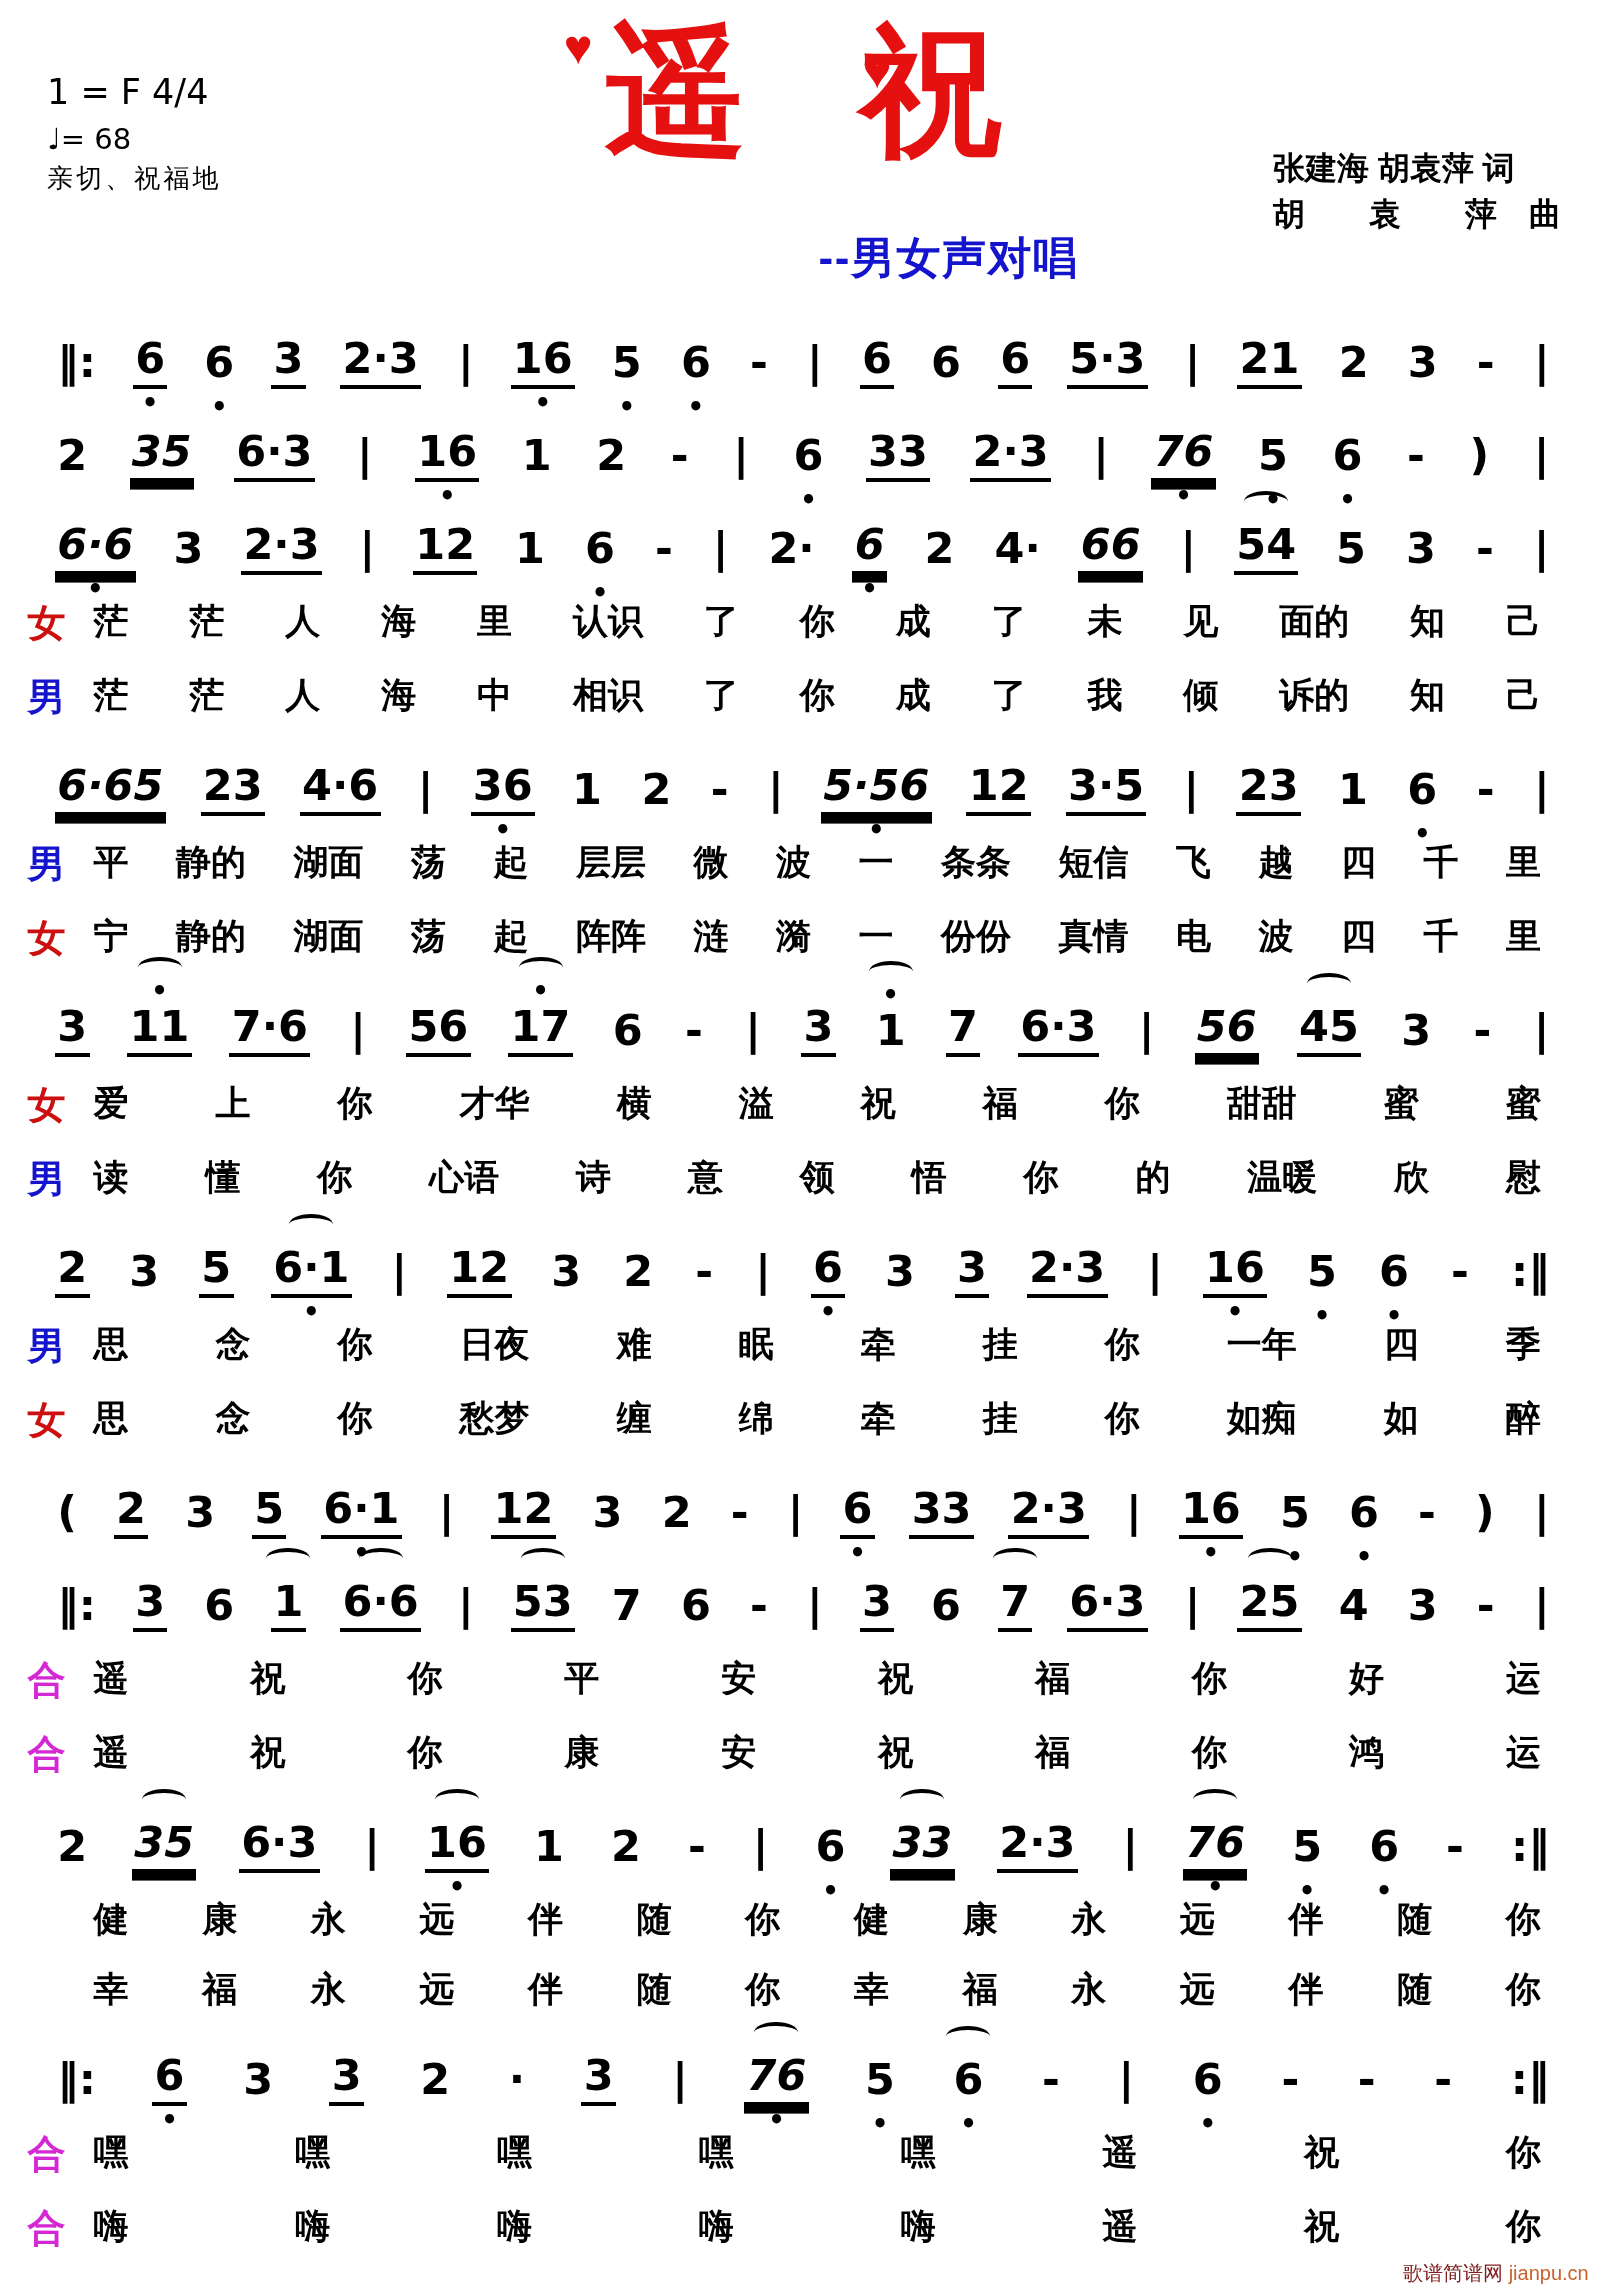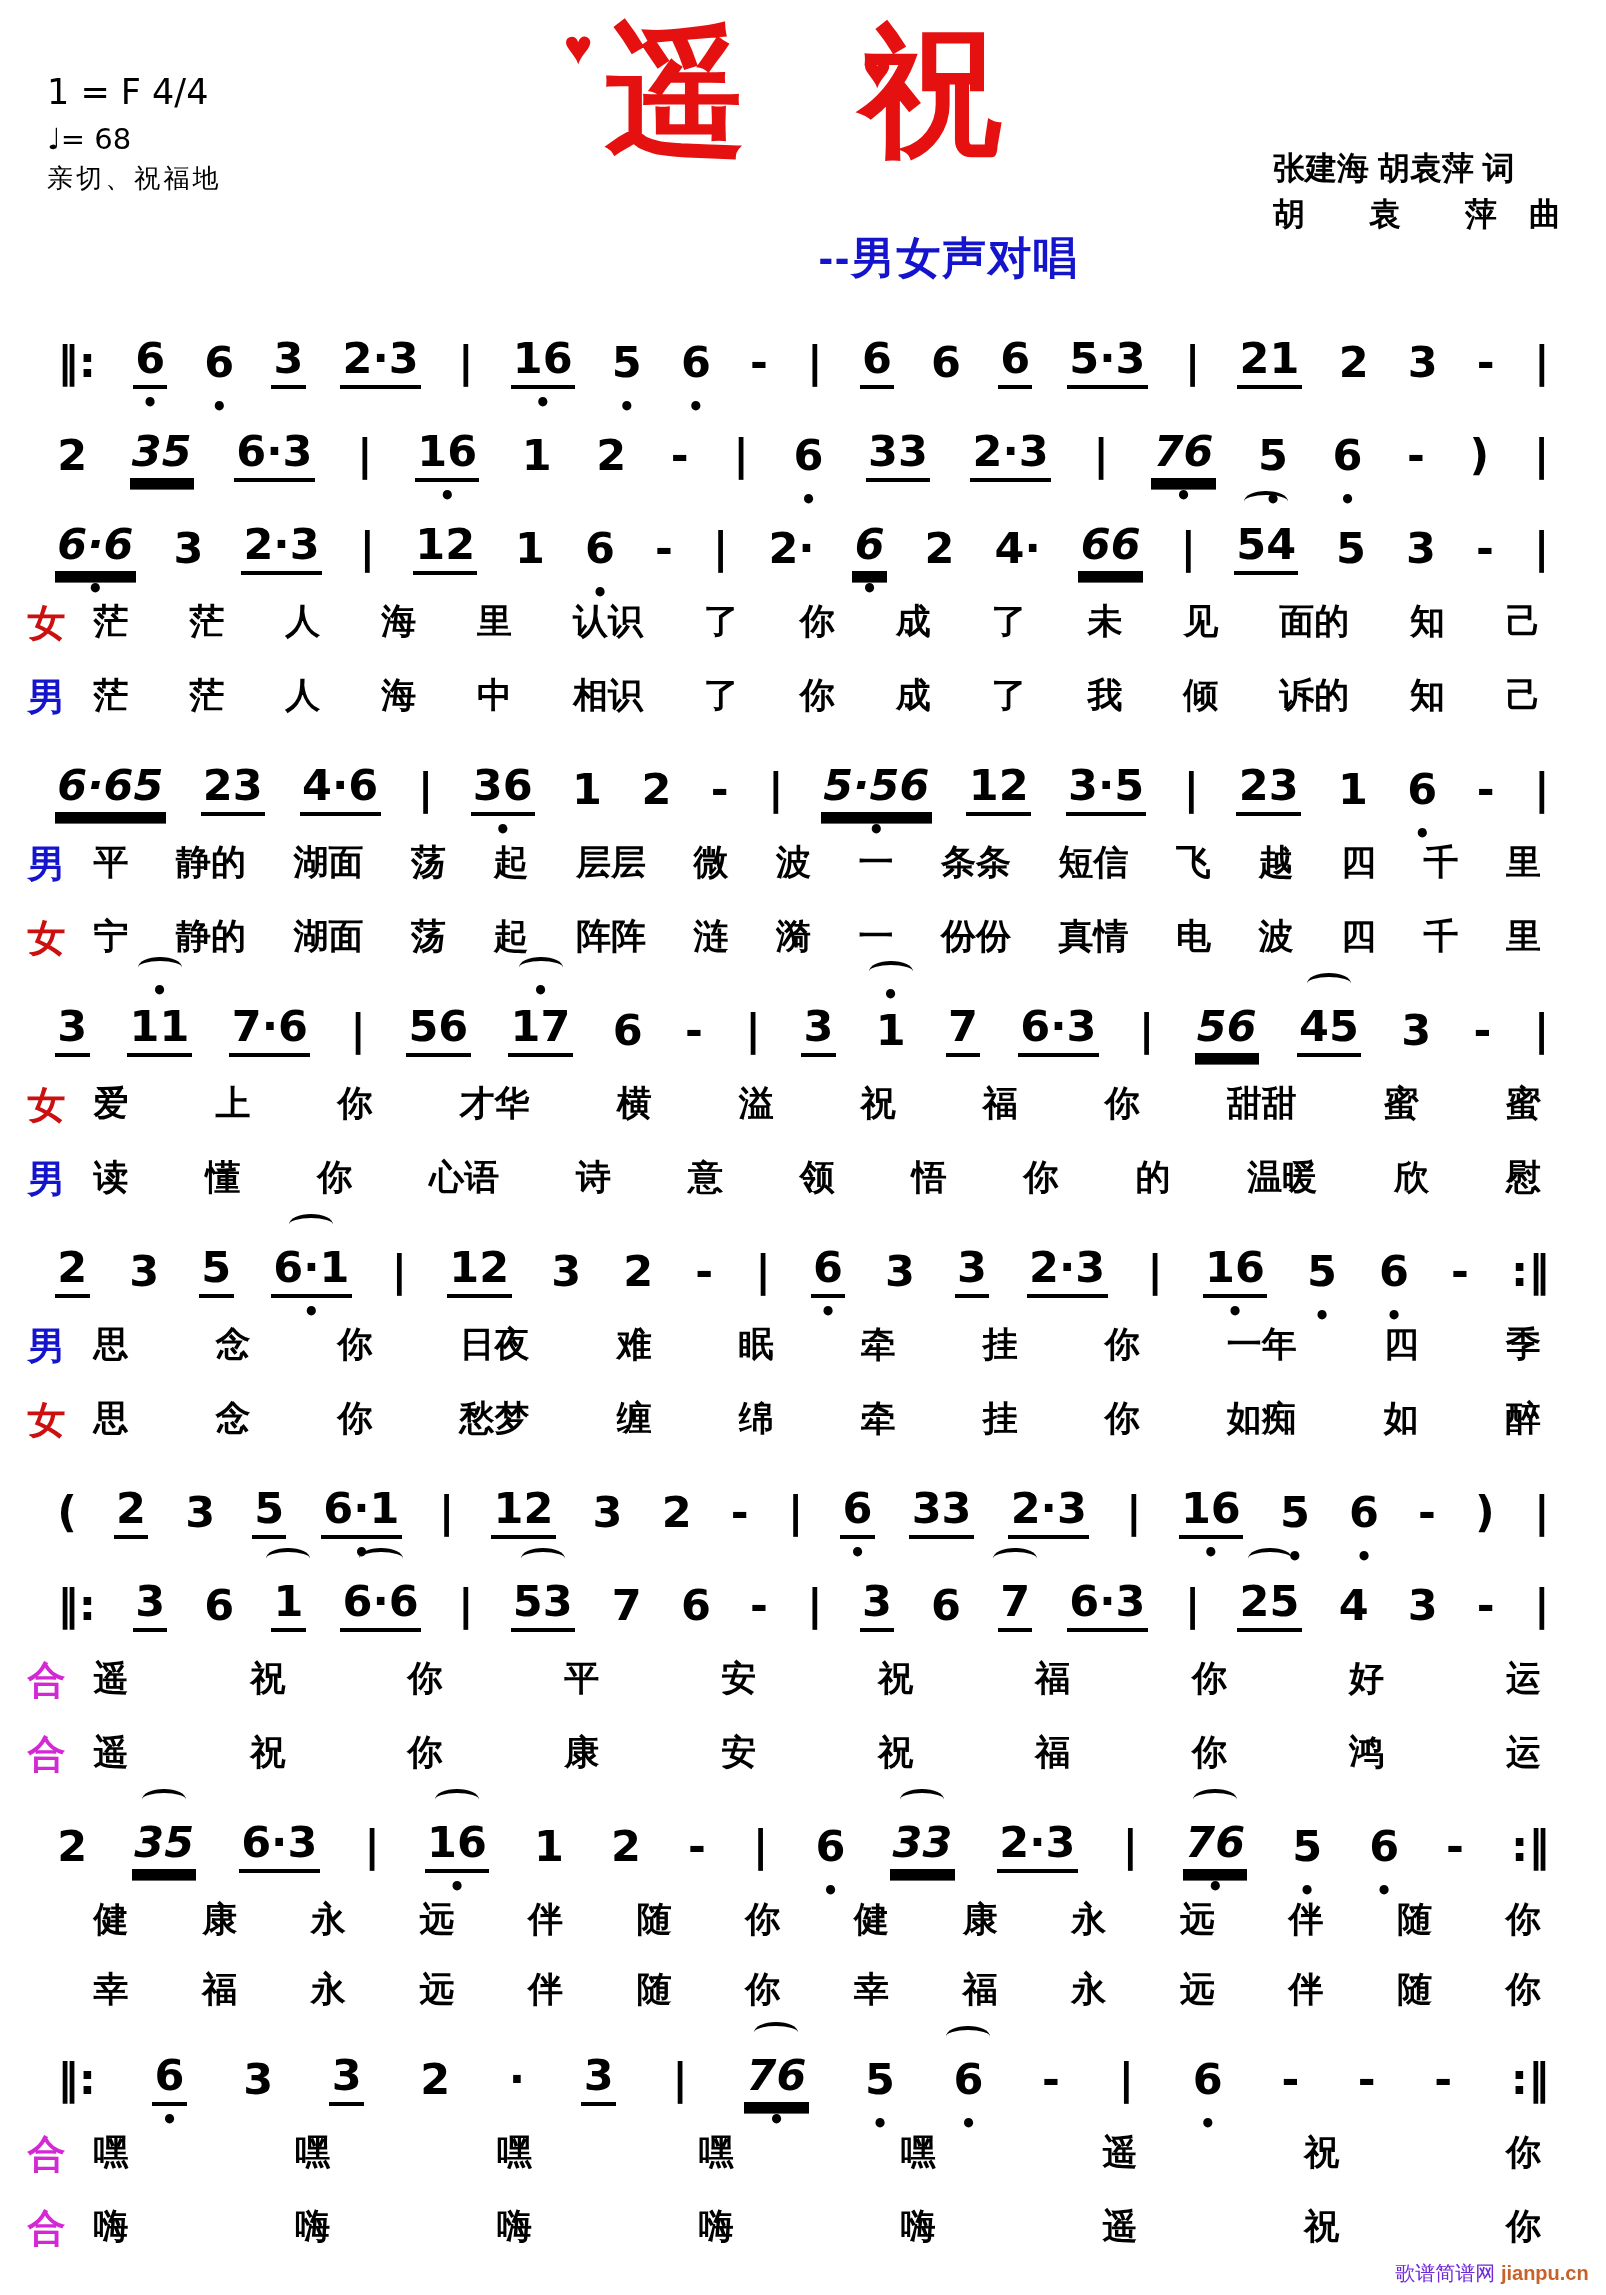--- a/index.html
+++ b/index.html
@@ -47,22 +47,22 @@
             font-size:35px;font-weight:700;margin-top:23px;}
   .lab{flex:0 0 66px;width:66px;font-size:38px;}
   .syls{flex:1;display:flex;justify-content:space-between;}
   .syl{display:inline-block;}
 
   .rit{font-family:"Liberation Mono","DejaVu Sans Mono",monospace;font-size:34px;
        font-weight:700;margin:0 0 1.5px 21.4px;}
 
   
   .wm{position:absolute;right:18.3px;bottom:7.6px;font-size:20px;font-weight:400;}
-  .wm .site{color:#6d28d9;}
-  .wm .dom{color:#c8622a;font-weight:bold;}
+  .wm .site{color:#7f1d1d;}
+  .wm .dom{color:#c8622a;}
 </style>
 </head>
 <body>
 
 <div class="page">
 
   <div class="hdr">
     <div class="meta">
       <div>1 = F 4/4</div>
       <div class="tempo">♩= 68</div>

